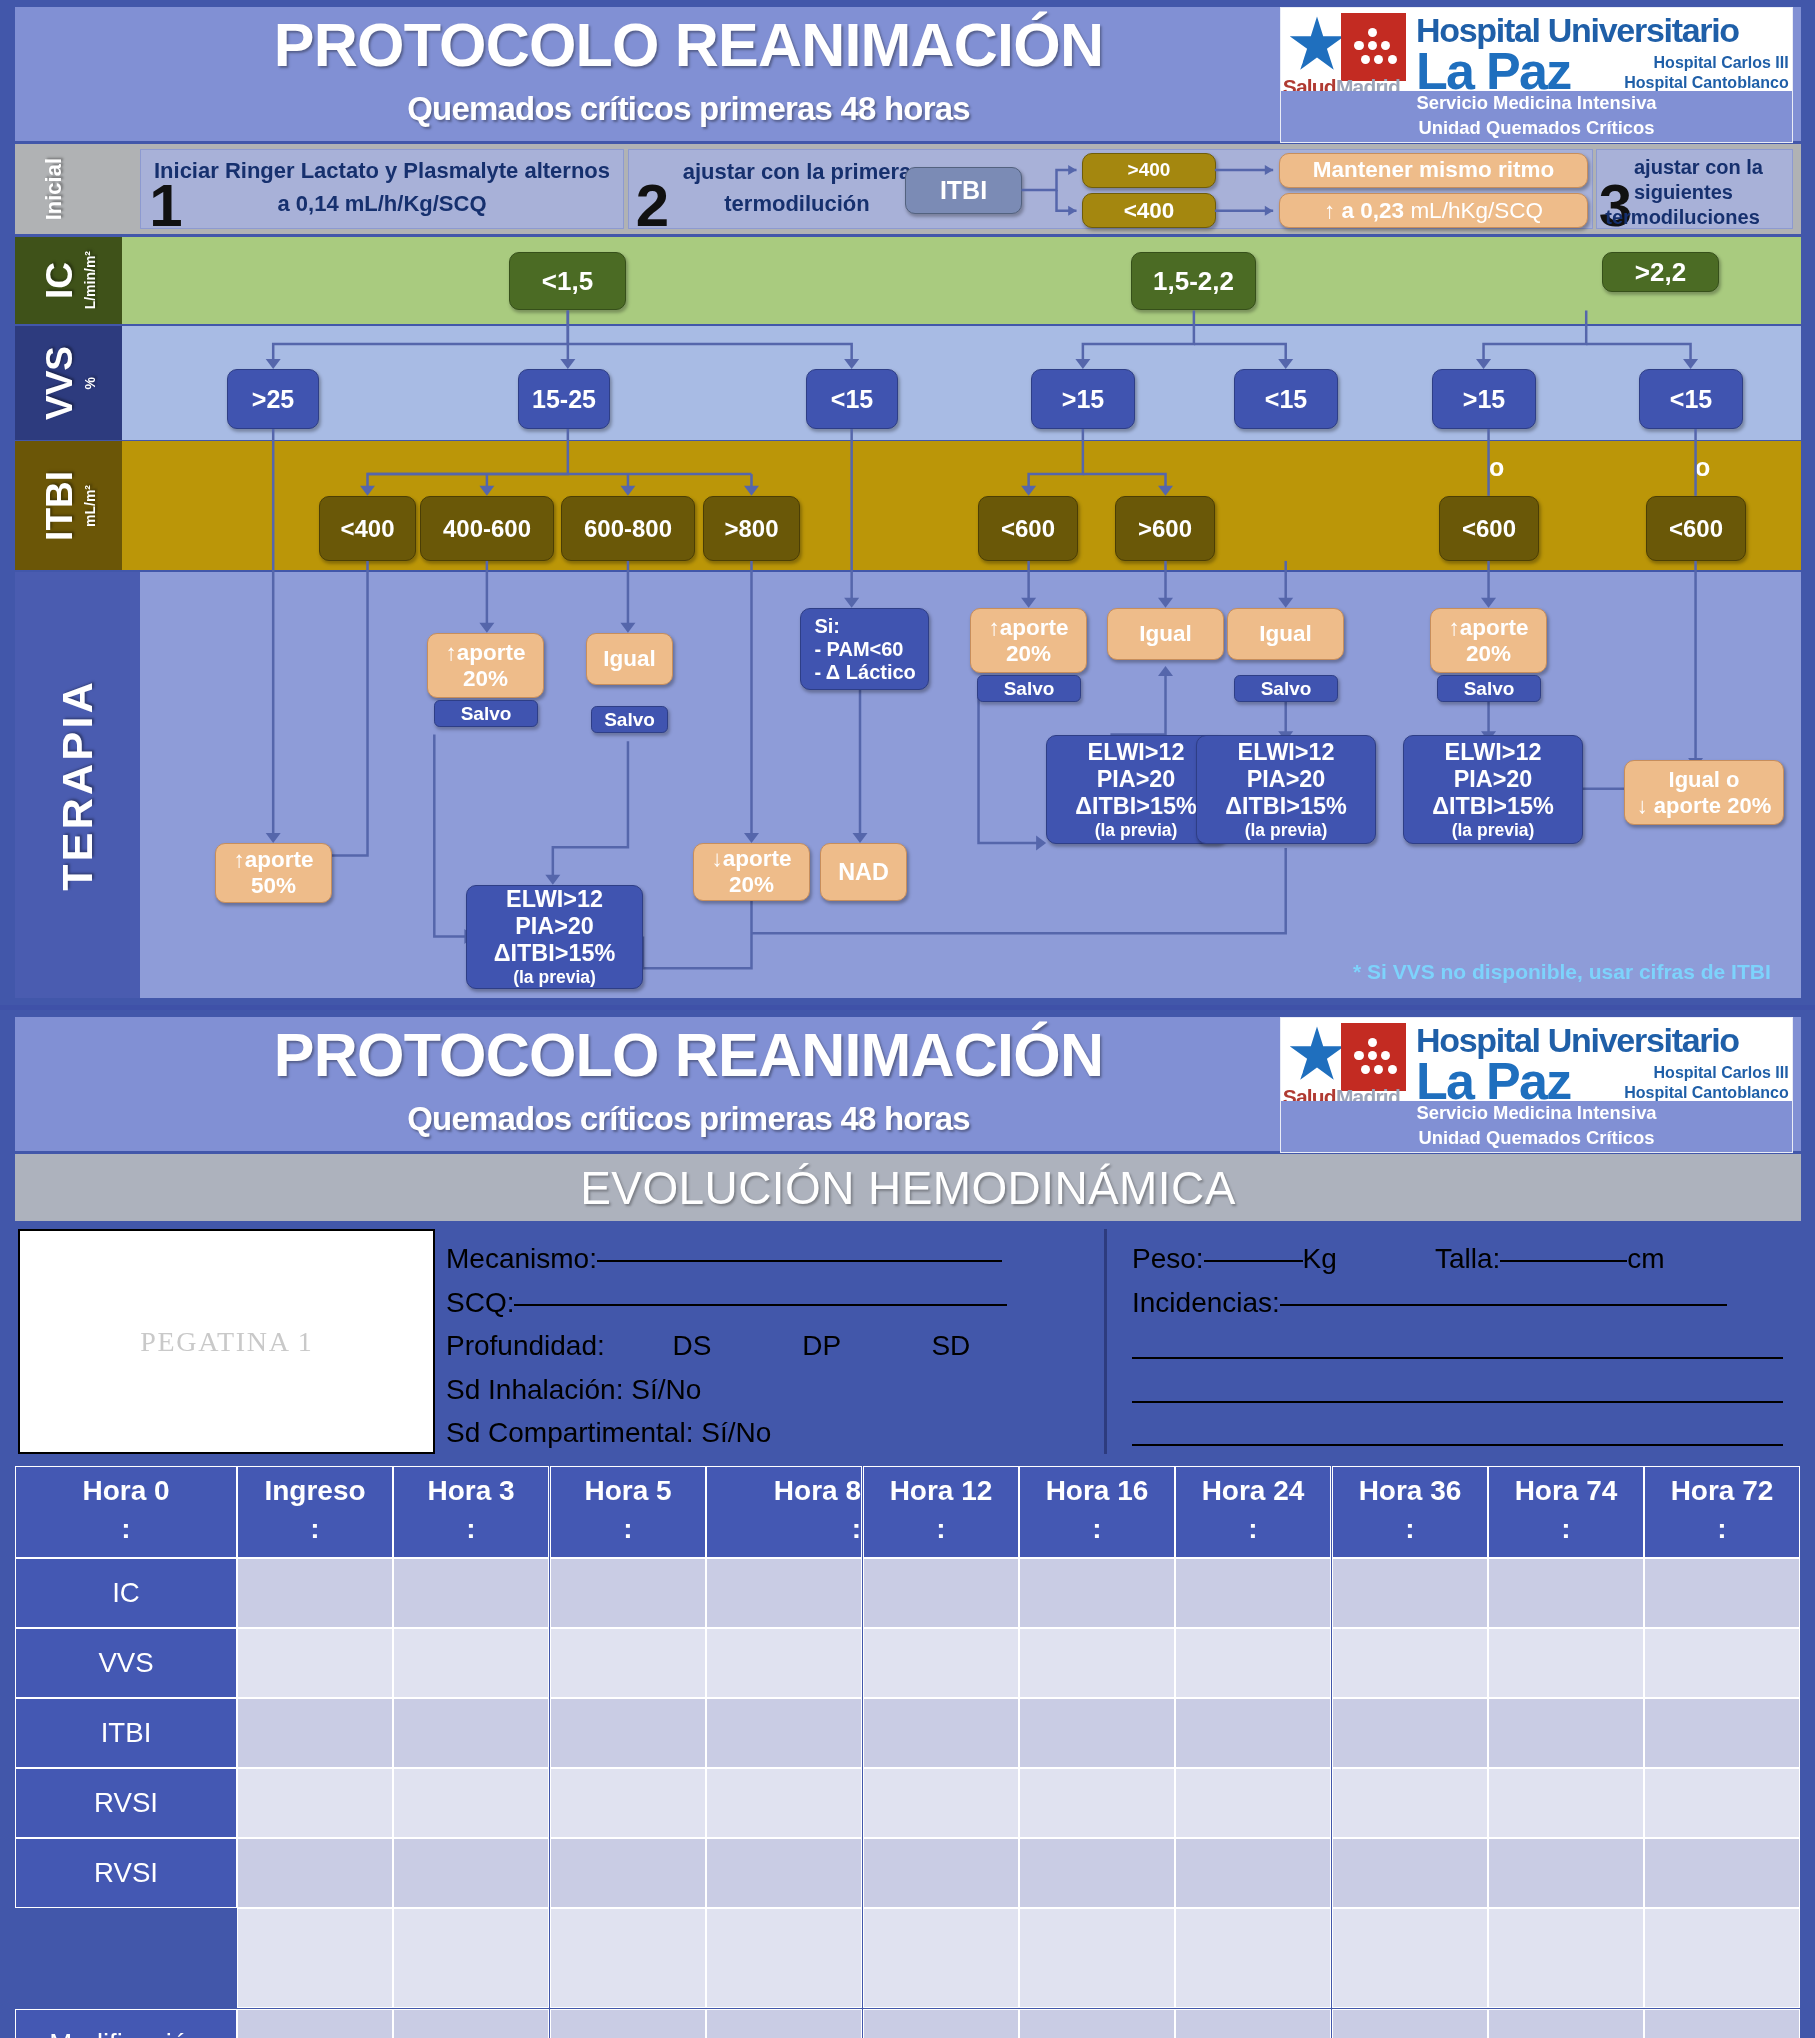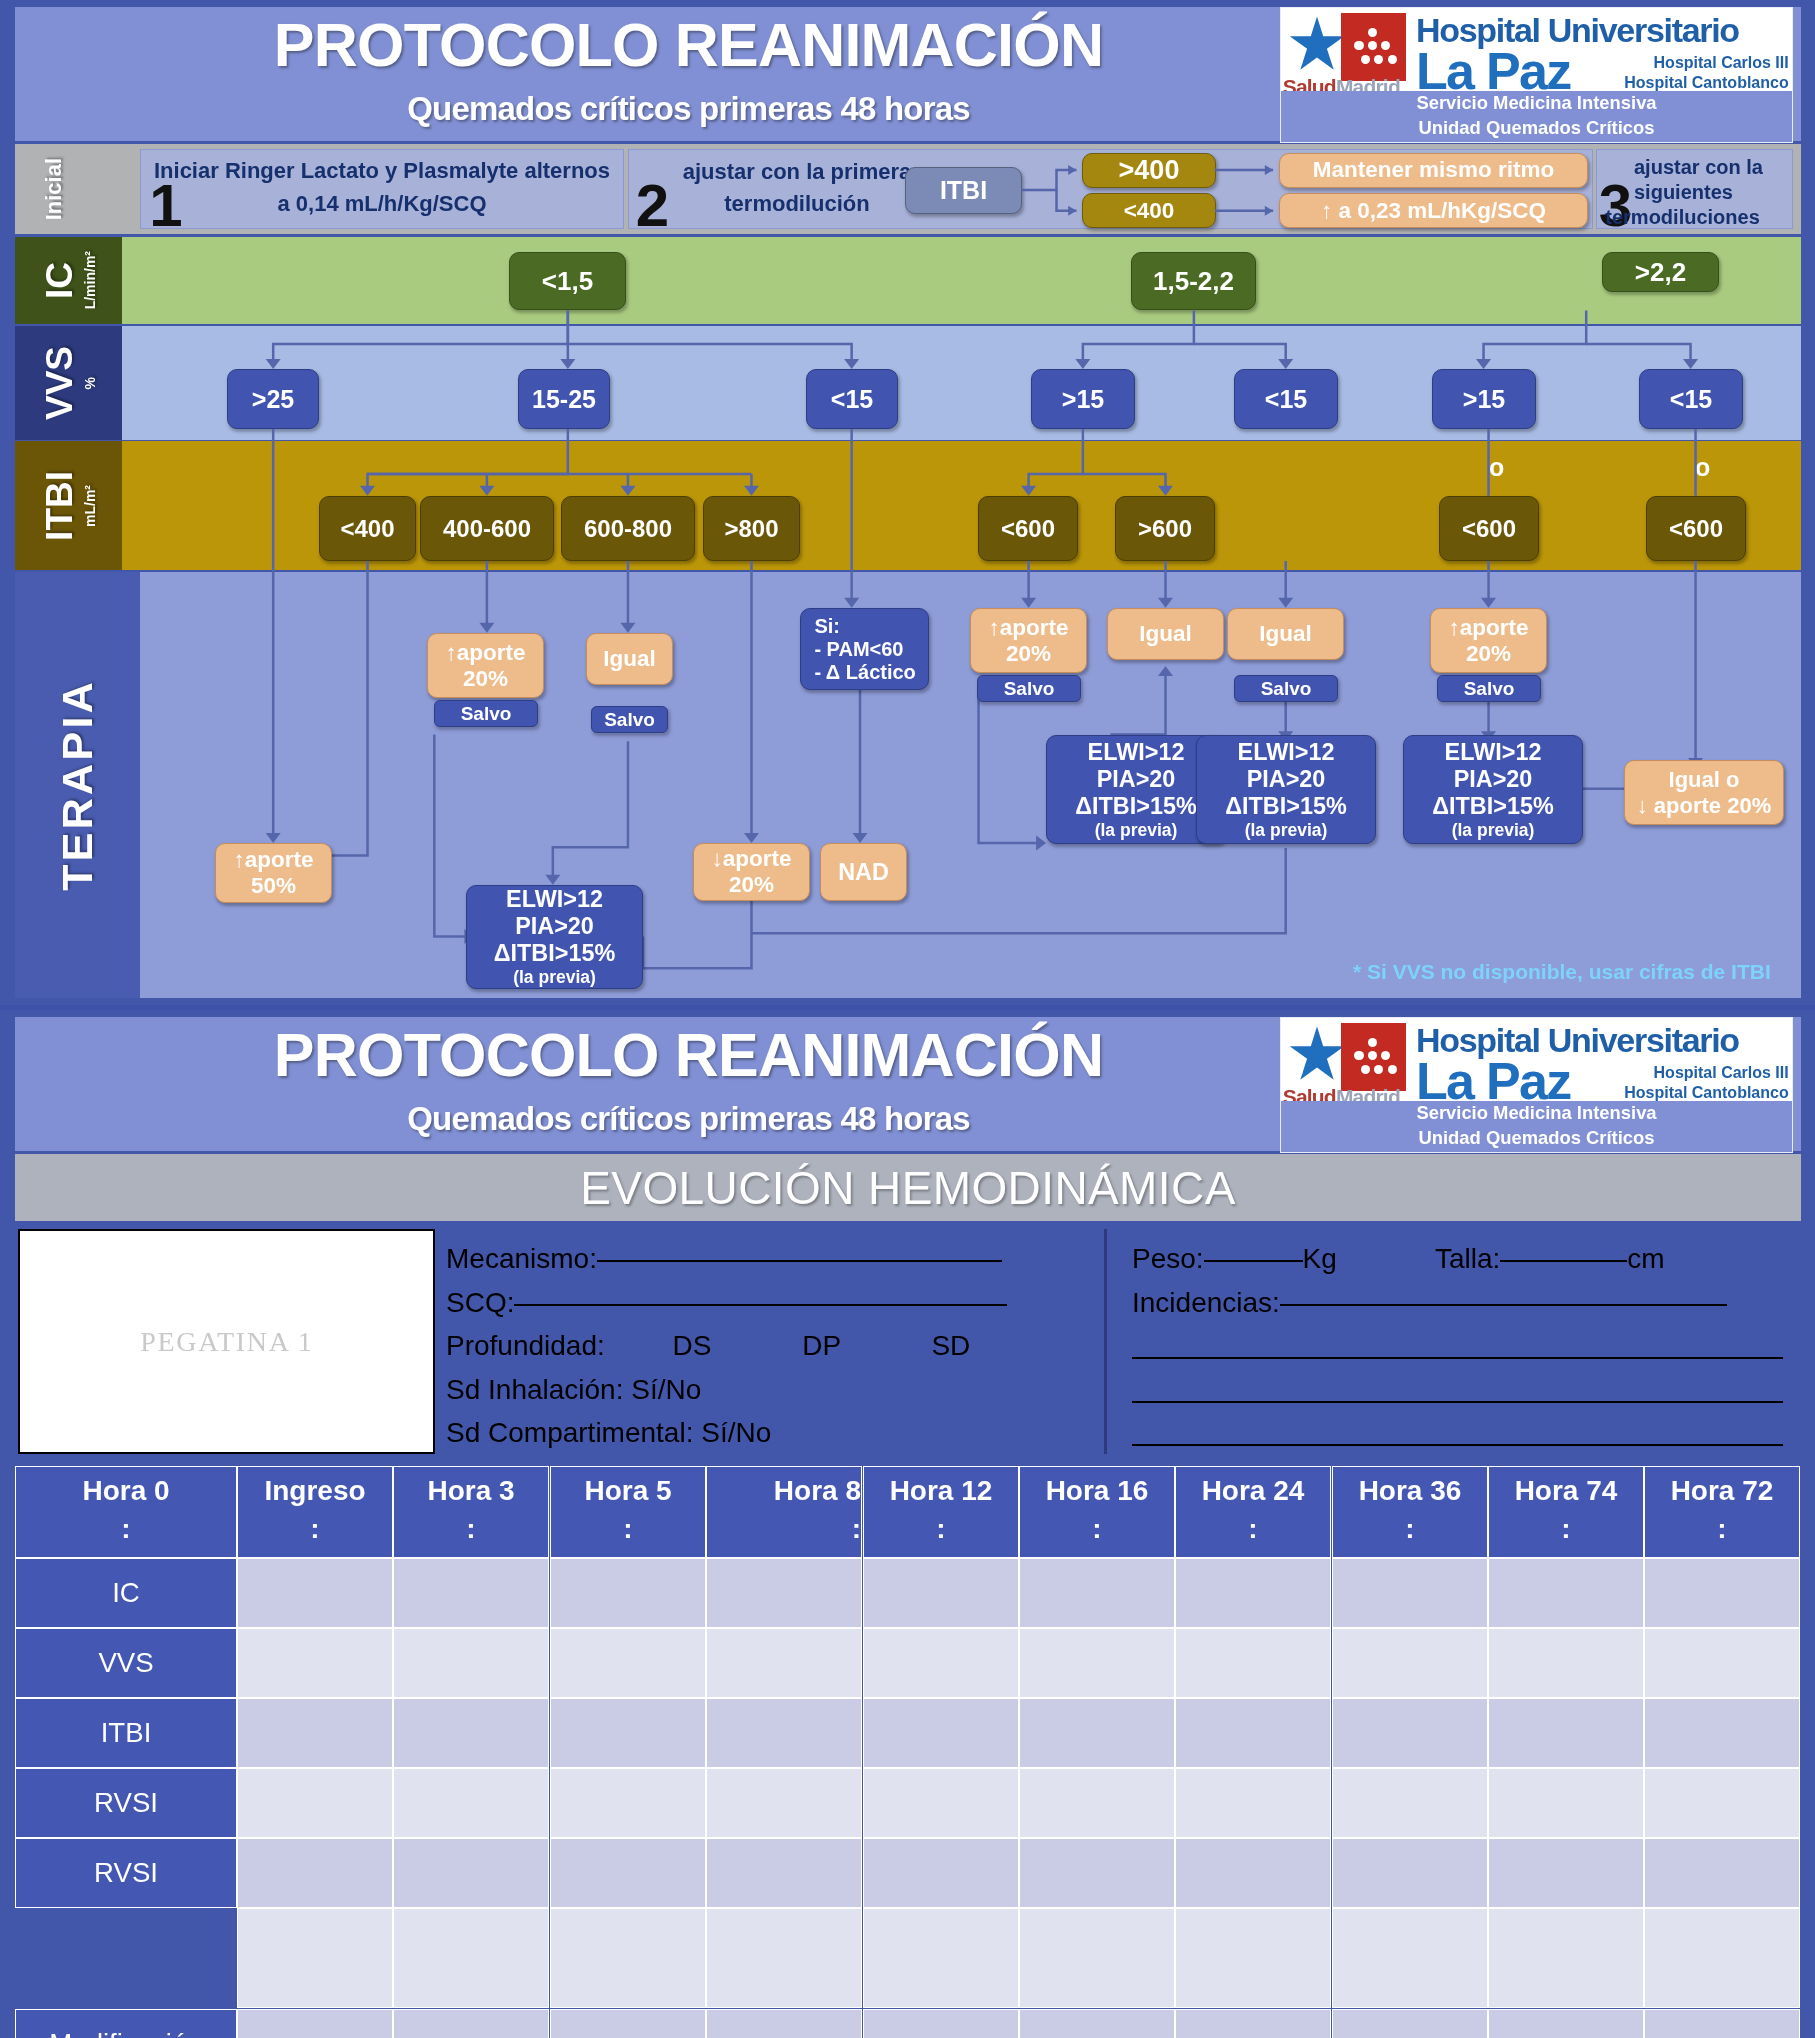--- a/index.html
+++ b/index.html
@@ -155,26 +155,26 @@
       </div>
     </div>
 
     <div class="ini-card" style="left:628px; top:149px; width:965px; height:80px;">
       <div class="ini-num" style="left:6.7px; bottom:-1.7px;">2</div>
       <div class="ini-txt" style="left:43px; top:8.3px; width:250px; text-align:center;">ajustar con la primera</div>
       <div class="ini-txt" style="left:43px; top:40px; width:250px; text-align:center;">termodilución</div>
 
       <div class="box b-grey" style="left:276px; top:16.7px; width:117px; height:47px; font-size:25px;">ITBI</div>
 
-      <div class="box b-gold" style="left:453px; top:2.5px; width:134px; height:35px; font-size:27px;">&gt;400</div>
+      <div class="box b-gold" style="left:453px; top:2.5px; width:134px; height:35px; font-size:19px;">&gt;400</div>
       <div class="box b-gold" style="left:453px; top:43px; width:134px; height:35px; font-size:22.5px;">&lt;400</div>
 
       <div class="box b-peach" style="left:650px; top:2.5px; width:309px; height:35px; font-size:22.5px;">Mantener mismo ritmo</div>
       <div class="box b-peach" style="left:650px; top:43px; width:309px; height:35px; font-size:22.5px;">
-        <div><span>↑ a </span><b>0,23</b><span style="font-weight:bold"> mL/hKg/SCQ</span></div>
+        <div><span>↑ a </span><b>0,23</b><span style="font-weight:normal"> mL/hKg/SCQ</span></div>
       </div>
 
       <svg class="wires" width="965" height="80" viewBox="0 0 1156 96">
         <path class="wire" d="M470,48 H512 V24 H536"></path>
         <path class="wire" d="M512,48 V73 H536"></path>
         <path class="wire" d="M702,24 H772"></path>
         <path class="wire" d="M702,73 H772"></path>
         <polygon points="536,24 526,18 526,30" fill="#5566ab"></polygon>
         <polygon points="536,73 526,67 526,79" fill="#5566ab"></polygon>
         <polygon points="772,24 762,18 762,30" fill="#5566ab"></polygon>

